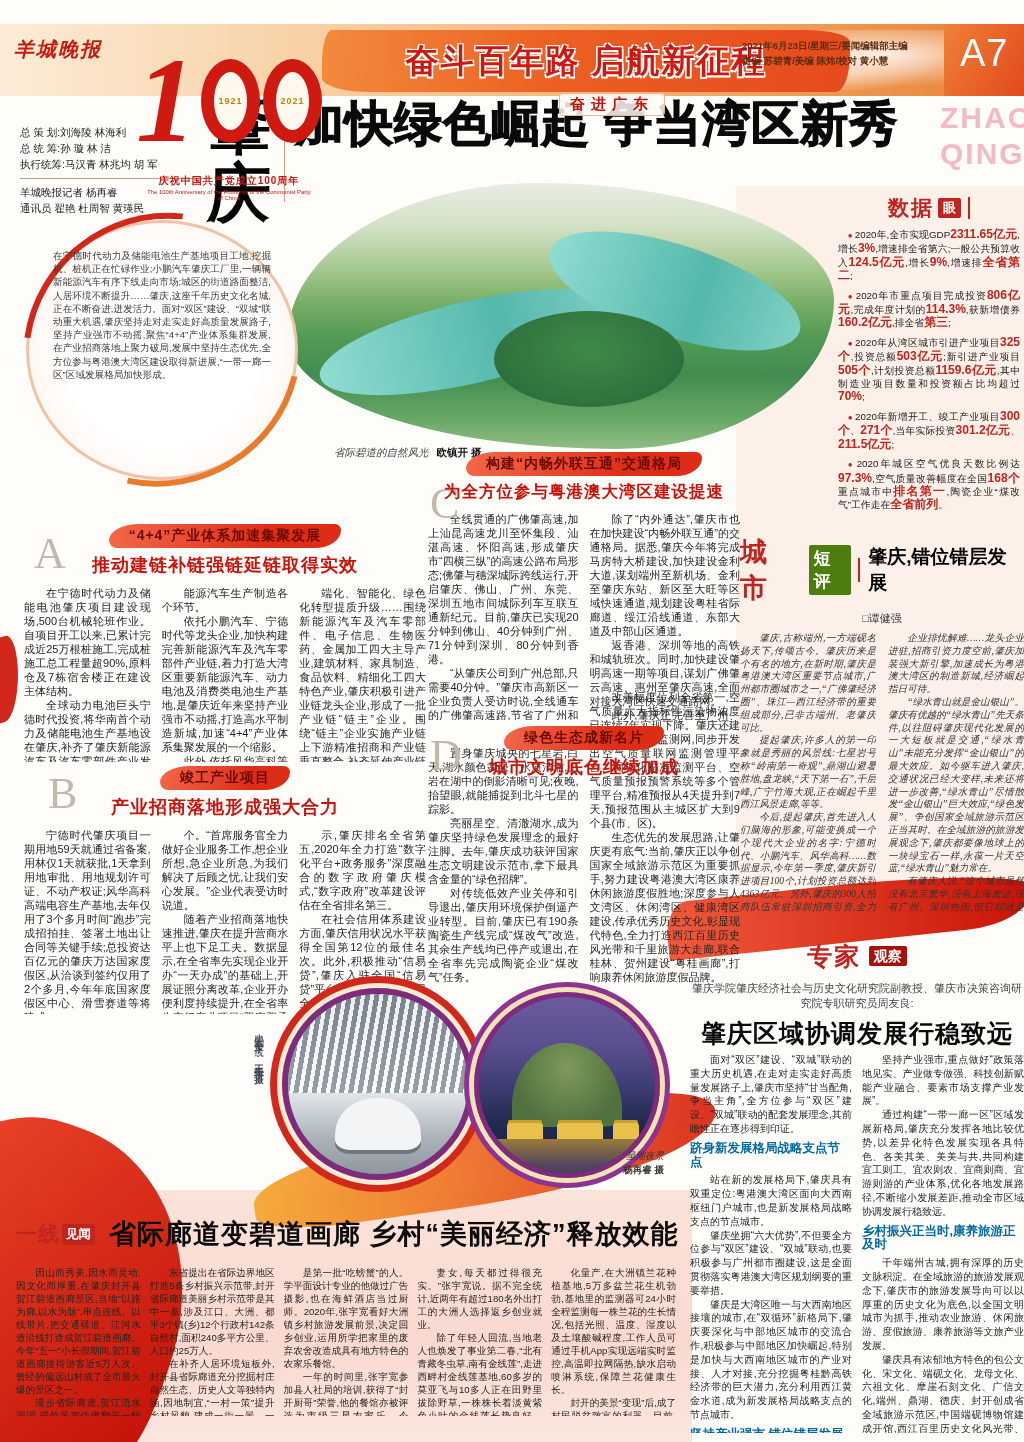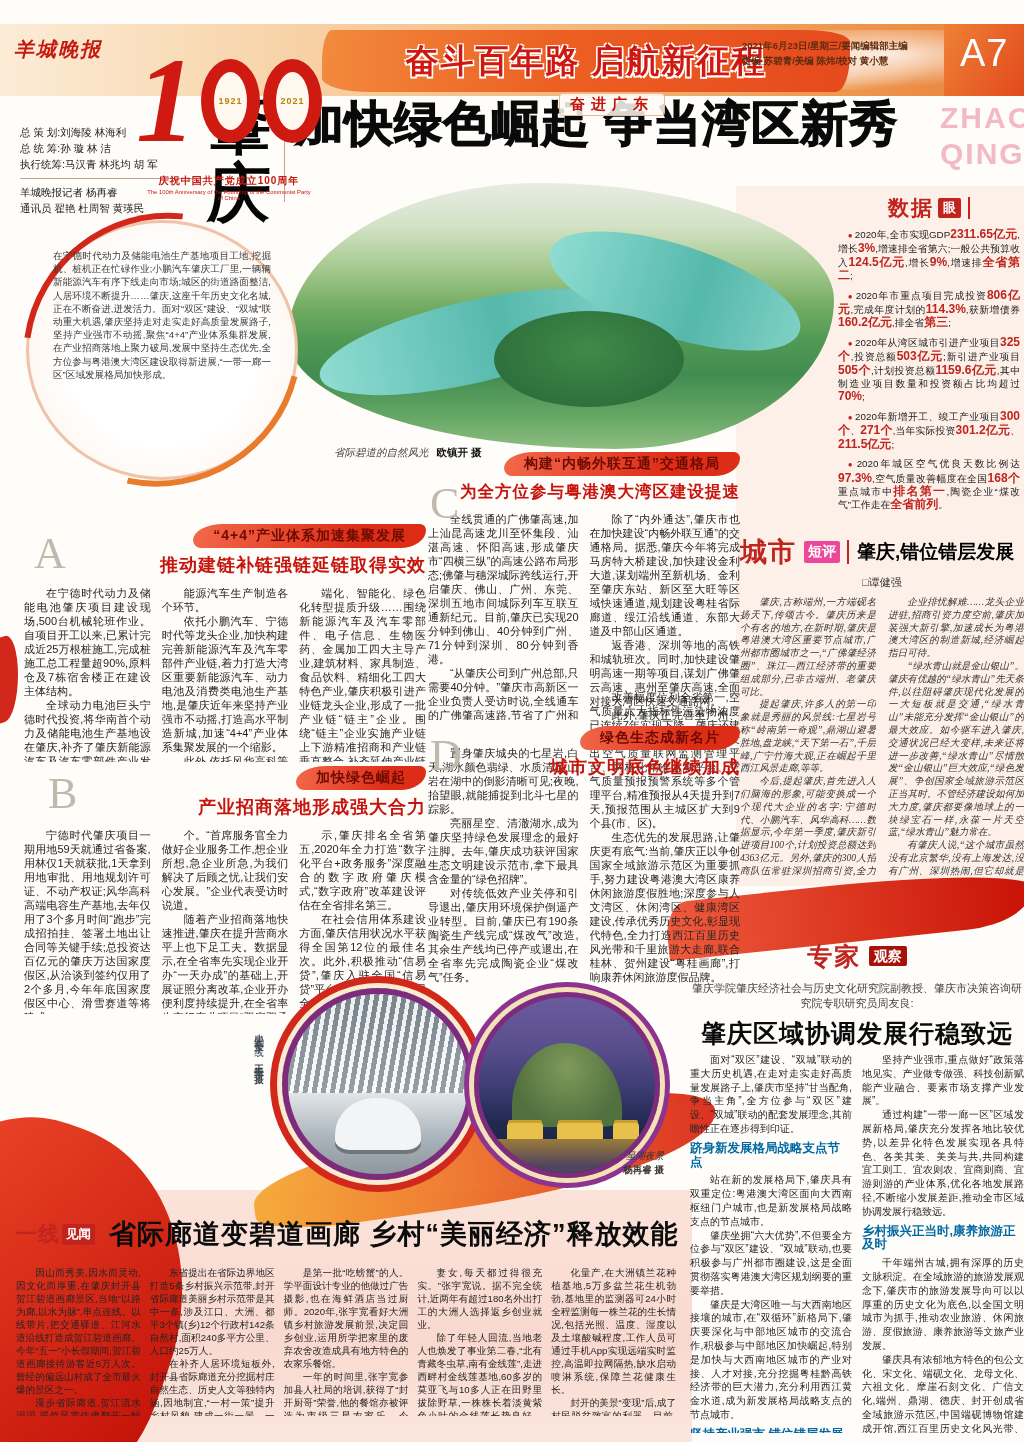--- a/index.html
+++ b/index.html
@@ -107,21 +107,21 @@
   .de-pipe{width:2px;height:22px;background:#c0241f;margin-left:7px;}
   .de-items p{font-size:9.8px;line-height:13.4px;text-align:justify;color:#1c1c1c;
       margin-bottom:6px;text-indent:1em;}
   .de-items p::before{content:"●";color:#c0241f;font-size:8px;margin-right:2px;}
   .de-items .hl{color:#c0241f;font-weight:700;font-size:12px;}
 
   
   .section{position:absolute;z-index:2;}
   .sec-letter{position:absolute;font-family:"Liberation Serif",serif;font-size:44px;
       color:#c2b9ad;line-height:1;}
-  .sec-head{text-align:right;position:relative;}
+  .sec-head{text-align:center;position:relative;}
   .kicker{display:inline-block;font-size:14px;font-weight:900;color:#6d0b03;
       background:linear-gradient(100deg,#f3684a,#dd2d17 70%);padding:3px 20px;
       border-radius:30px 6px 26px 8px/16px 6px 18px 8px;letter-spacing:1px;}
   .sec-title{font-size:18px;font-weight:900;color:#c7150d;margin-top:5px;letter-spacing:1px;}
   .cols{display:flex;gap:11px;margin-top:9px;}
   .col{flex:1;font-size:11px;line-height:14px;text-align:justify;color:#242424;overflow:hidden;}
   .col p{text-indent:2em;}
   .col h4{margin:6px 0 4px 0;font-size:12.5px;color:#0369a1;text-indent:0;text-align:left;}
 
   .sec-a{left:24px;top:524px;width:402px;height:250px;}
@@ -130,22 +130,22 @@
   .sec-b .cols{height:186px;}
   .sec-c{left:428px;top:452px;width:312px;height:278px;}
   .sec-c .cols{height:208px;}
   .sec-d{left:428px;top:726px;width:312px;height:266px;}
   .sec-d .cols{height:196px;align-items:flex-end;}
 
   
   .review{position:absolute;left:740px;top:534px;width:284px;height:346px;z-index:2;}
   .rv-head{display:flex;align-items:center;}
   .rv-t1{font-size:27px;font-weight:900;color:#c0241f;letter-spacing:1px;}
-  .rv-badge{background:#ec4899;color:#fff;font-size:14px;font-weight:700;padding:2px 4px;
-      border-radius:2px;margin-left:8px;}
+  .rv-badge{background:#4d7c0f;color:#fff;font-size:17px;font-weight:700;padding:2px 4px;
+      border-radius:2px;margin-left:14px;}
   .rv-pipe{width:2px;height:24px;background:#c0241f;margin:0 8px 0 7px;}
   .rv-title{font-size:19px;font-weight:900;color:#000;}
   .rv-author{text-align:center;font-size:11px;color:#333;margin:5px 0 6px 0;}
   .review .cols{height:282px;gap:12px;margin-top:0;}
   .review .col{font-family:"Liberation Serif",serif;font-style:italic;font-size:9.6px;
       line-height:12.8px;color:#333;}
 
   
   .expert{position:absolute;left:690px;top:900px;width:334px;height:542px;z-index:2;}
   .ex-head{text-align:center;margin-top:40px;}
@@ -311,21 +311,21 @@
         </div>
       <div class="col" data-interactable="false">
           <p data-interactable="false">端化、智能化、绿色化转型提质升级……围绕新能源汽车及汽车零部件、电子信息、生物医药、金属加工四大主导产业,建筑材料、家具制造、食品饮料、精细化工四大特色产业,肇庆积极引进产业链龙头企业,形成了一批产业链“链主”企业。围绕“链主”企业实施产业链上下游精准招商和产业链垂直整合,补齐延伸产业链的薄弱、缺失环节。同时,还引育了一批技术创新能力强、发展质量好和走专业化、精细化、特色化、新颖化发展道路的中小企业。</p>
         </div>
     </div>
   </div>
 
   <div class="section sec-b" data-interactable="false">
     <div class="sec-letter" style="left:24px;top:6px;" data-interactable="false">B</div>
     <div class="sec-head" data-interactable="false">
-      <span class="kicker" data-interactable="false">加快绿色崛起</span>
+      <span class="kicker" data-interactable="false">竣工产业项目</span>
       <div class="sec-title" data-interactable="false">产业招商落地形成强大合力</div>
     </div>
     <div class="cols">
       <div class="col" data-interactable="false">
           <p data-interactable="false">宁德时代肇庆项目一期用地59天就通过省备案,用林仅1天就获批,1天拿到用地审批、用地规划许可证、不动产权证;风华高科高端电容生产基地,去年仅用了3个多月时间“跑步”完成招拍挂、签署土地出让合同等关键手续;总投资达百亿元的肇庆万达国家度假区,从洽谈到签约仅用了2个多月,今年年底国家度假区中心、滑雪赛道等将建成。</p>
           <p data-interactable="false">“快”字当头,服务当优。在肇庆市高新区,该区81名首席服务官正式“上岗”,与高新区内的609家企业跟踪对接,建立服务工作台账、微信联络工作群,实行销号制度,问题解决一个,销号一</p>
         </div>
       <div class="col" data-interactable="false">
           <p data-interactable="false">个。“首席服务官全力做好企业服务工作,想企业所想,急企业所急,为我们解决了后顾之忧,让我们安心发展。”企业代表受访时说道。</p>
           <p data-interactable="false">随着产业招商落地快速推进,肇庆在提升营商水平上也下足工夫。数据显示,在全省率先实现企业开办“一天办成”的基础上,开展证照分离改革,企业开办便利度持续提升,在全省率先实行产业项目“双容双承诺”直接落地改革,肇庆全市“双容双承诺”已签项目272个,总投资金额1347.97亿元,已开工项目250个,开工率91.91%。</p>
@@ -384,21 +384,21 @@
     </div>
     <div class="rv-author" data-interactable="false">□谭健强</div>
     <div class="cols">
       <div class="col" data-interactable="false">
           <p data-interactable="false">肇庆,古称端州,一方端砚名扬天下,传颂古今。肇庆历来是个有名的地方,在新时期,肇庆是粤港澳大湾区重要节点城市,广州都市圈城市之一,“广佛肇经济圈”、珠江—西江经济带的重要组成部分,已非古端州、老肇庆可比。</p>
           <p data-interactable="false">提起肇庆,许多人的第一印象就是秀丽的风景线:七星岩号称“岭南第一奇观”,鼎湖山避暑胜地,盘龙峡,“天下第一石”,千层峰,广宁竹海大观,正在崛起千里西江风景走廊,等等。</p>
           <p data-interactable="false">今后,提起肇庆,首先进入人们脑海的形象,可能变换成一个个现代大企业的名字:宁德时代、小鹏汽车、风华高科……数据显示,今年第一季度,肇庆新引进项目100个,计划投资总额达到4363亿元。另外,肇庆的300人招商队伍常驻深圳招商引资,全力破解土地“生死门”,每周一次的“产业招商落地巡查日”为</p>
         </div>
       <div class="col" data-interactable="false">
           <p data-interactable="false">企业排忧解难……龙头企业进驻,招商引资力度空前,肇庆加装强大新引擎,加速成长为粤港澳大湾区的制造新城,经济崛起指日可待。</p>
-          <p data-interactable="false">“绿水青山就是金山银山”。肇庆有优越的“绿水青山”先天条件,以往阻碍肇庆现代化发展的一大短板就是交通,“绿水青山”未能充分发挥“金山银山”的最大效应。如今驱车进入肇庆,交通状况已经大变样,未来还将进一步改善,“绿水青山”尽情散发“金山银山”巨大效应,“绿色发展”、争创国家全域旅游示范区正当其时。不管经济建设如何加大力度,肇庆都要像地球上的一块绿宝石一样,永葆一片天空蓝,“绿水青山”魅力常在。</p>
+          <p data-interactable="false">“绿水青山就是金山银山”。肇庆有优越的“绿水青山”先天条件,以往阻碍肇庆现代化发展的一大短板就是交通,“绿水青山”未能充分发挥“金山银山”的最大效应。如今驱车进入肇庆,交通状况已经大变样,未来还将进一步改善,“绿水青山”尽情散发“金山银山”巨大效应,“绿色发展”、争创国家全域旅游示范区正当其时。在全域旅游的旅游发展观念下,肇庆都要像地球上的一块绿宝石一样,永葆一片天空蓝,“绿水青山”魅力常在。</p>
           <p data-interactable="false">有肇庆人说,“这个城市虽然没有北京繁华,没有上海发达,没有广州、深圳热闹,但它却就是一绝,充满人情味,这个城市,来了就不想走了。”绿色崛起的肇庆,更有魅力。</p>
         </div>
     </div>
   </div>
 
   <div class="expert" data-interactable="false">
     <div class="ex-head" data-interactable="false">
       <span class="ex-t1" data-interactable="false">专家</span>
       <span class="ex-badge" data-interactable="false">观察</span>
     </div>

